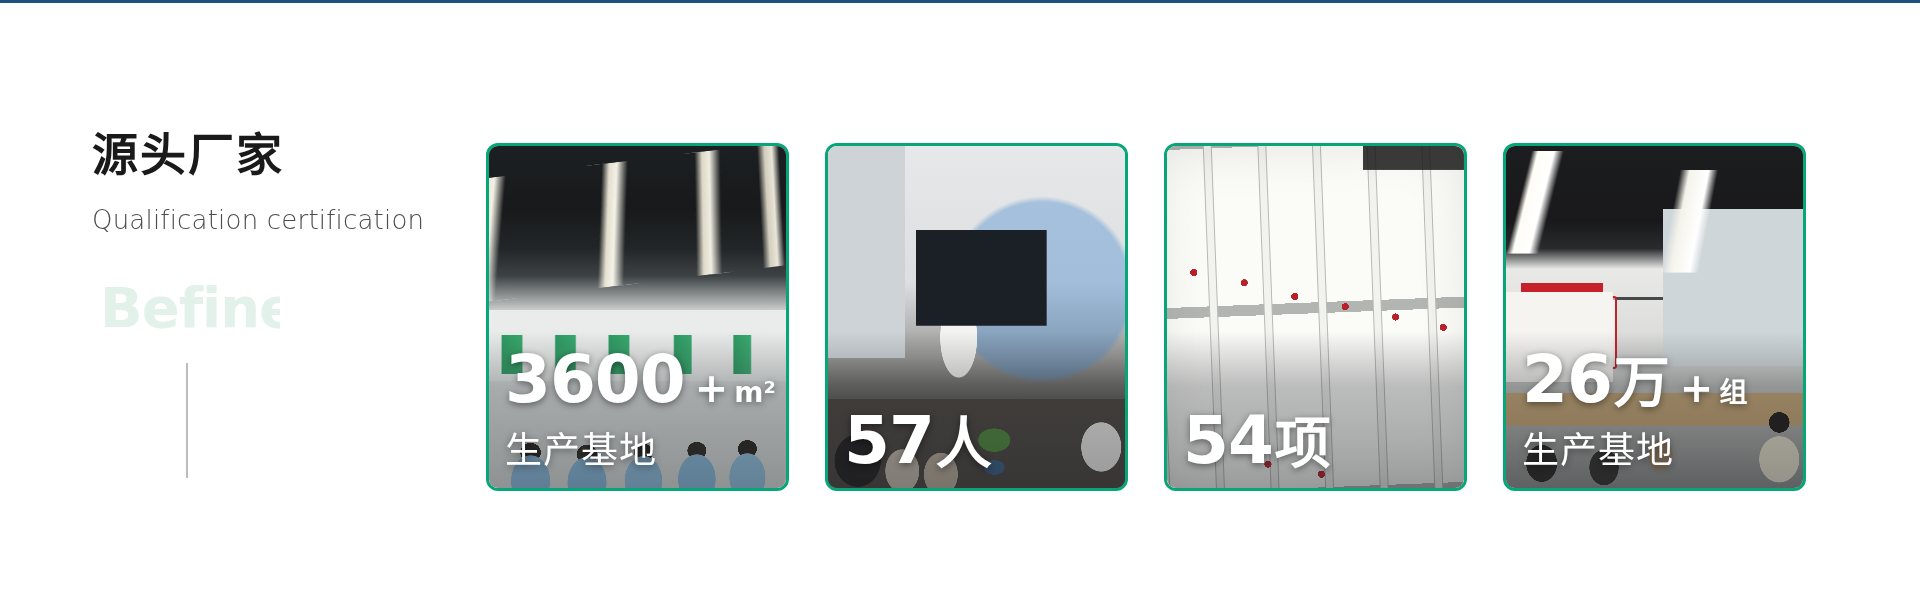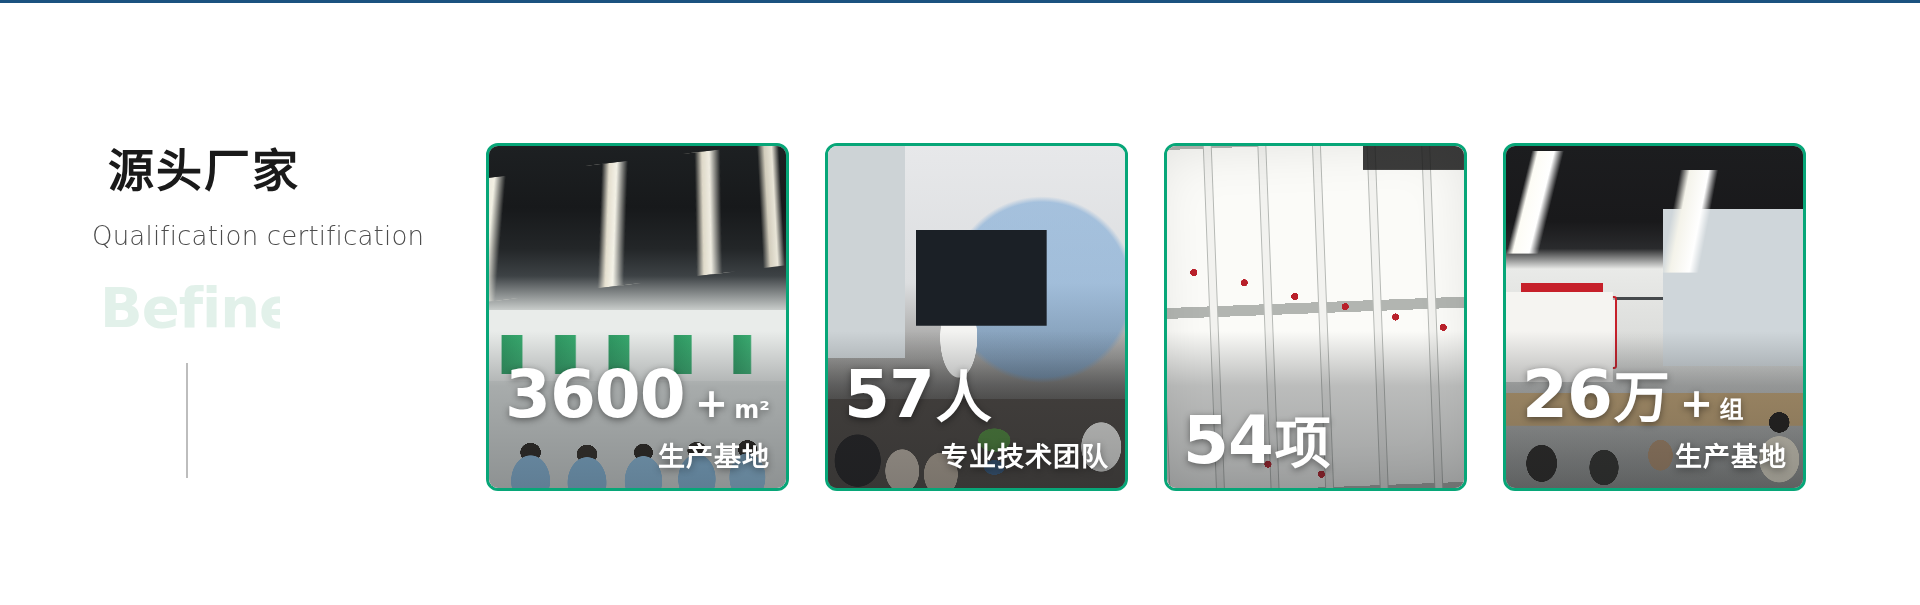--- a/index.html
+++ b/index.html
@@ -40,21 +40,21 @@
     top: 128px;
     width: 400px;
   }
   .intro-title {
     font-family: "DejaVu Sans", "Liberation Sans", sans-serif;
     font-size: 46px;
     font-weight: 700;
     letter-spacing: 2px;
     color: #1a1a1a;
     line-height: 1.05;
-    margin: 16px;
+    margin: 0;
     white-space: nowrap;
   }
   .intro-sub {
     font-family: "DejaVu Sans", "Liberation Sans", sans-serif;
     font-size: 26px;
     font-weight: 300;
     color: #4c4c4c;
     letter-spacing: 0.2px;
     margin: 26px 0 16px 0;
     white-space: nowrap;
@@ -378,30 +378,29 @@
     margin-left: 2px;
   }
   .stat-plus {
     font-family: "DejaVu Sans", "Liberation Sans", sans-serif;
     font-size: 40px;
     font-weight: 700;
     margin: 0 6px 0 10px;
   }
   .stat-suffix {
     font-family: "DejaVu Sans", "Liberation Sans", sans-serif;
-    font-size: 24px;
+    font-size: 28px;
     font-weight: 700;
     align-self: flex-end;
     padding-bottom: 6px;
   }
   .stat-label {
     font-family: "DejaVu Sans", "Liberation Sans", sans-serif;
-    font-size: 27px;
-    font-weight: 700;
-    text-align: right;
+    font-size: 37px;
+    font-weight: 400;
     margin-top: 7px;
     letter-spacing: 1px;
     white-space: nowrap;
   }
 </style>
 </head>
 <body>
 
 <div class="top-rule"></div>
 
@@ -434,21 +433,20 @@
     </div>
 
     <div class="card">
       <div class="photo photo-meeting"></div>
       <div class="scrim"></div>
       <div class="stat">
         <div class="stat-main">
           <span class="stat-value">57</span>
           <span class="stat-unit">人</span>
         </div>
-        <div class="stat-label">专业技术团队</div>
       </div>
     </div>
 
     <div class="card">
       <div class="photo photo-certs"></div>
       <div class="scrim"></div>
       <div class="stat">
         <div class="stat-main">
           <span class="stat-value">54</span>
           <span class="stat-unit">项</span>

